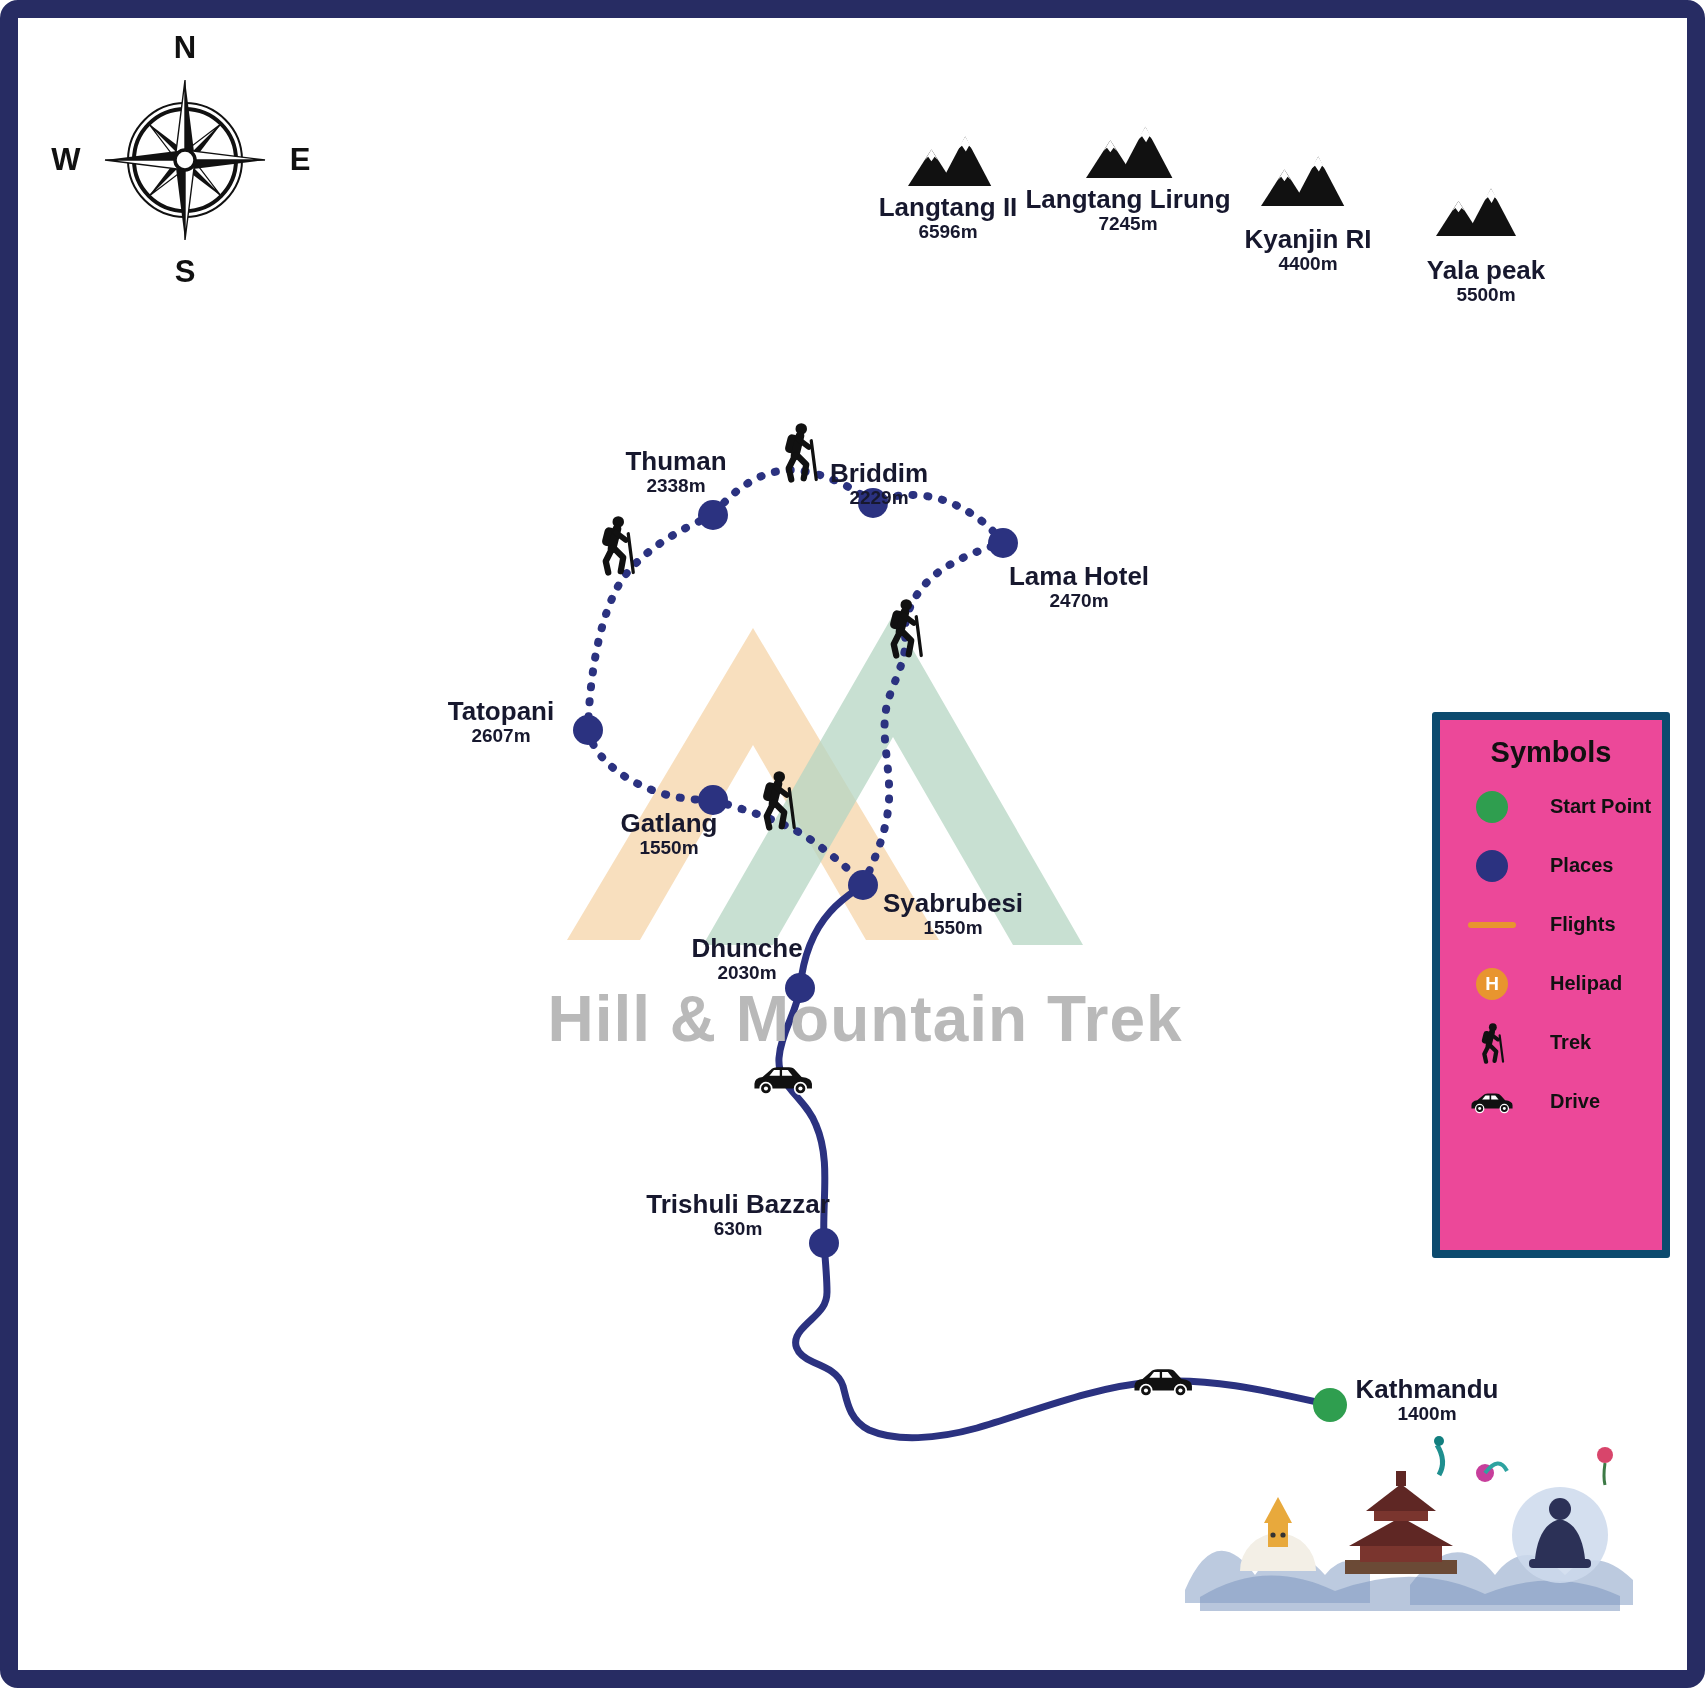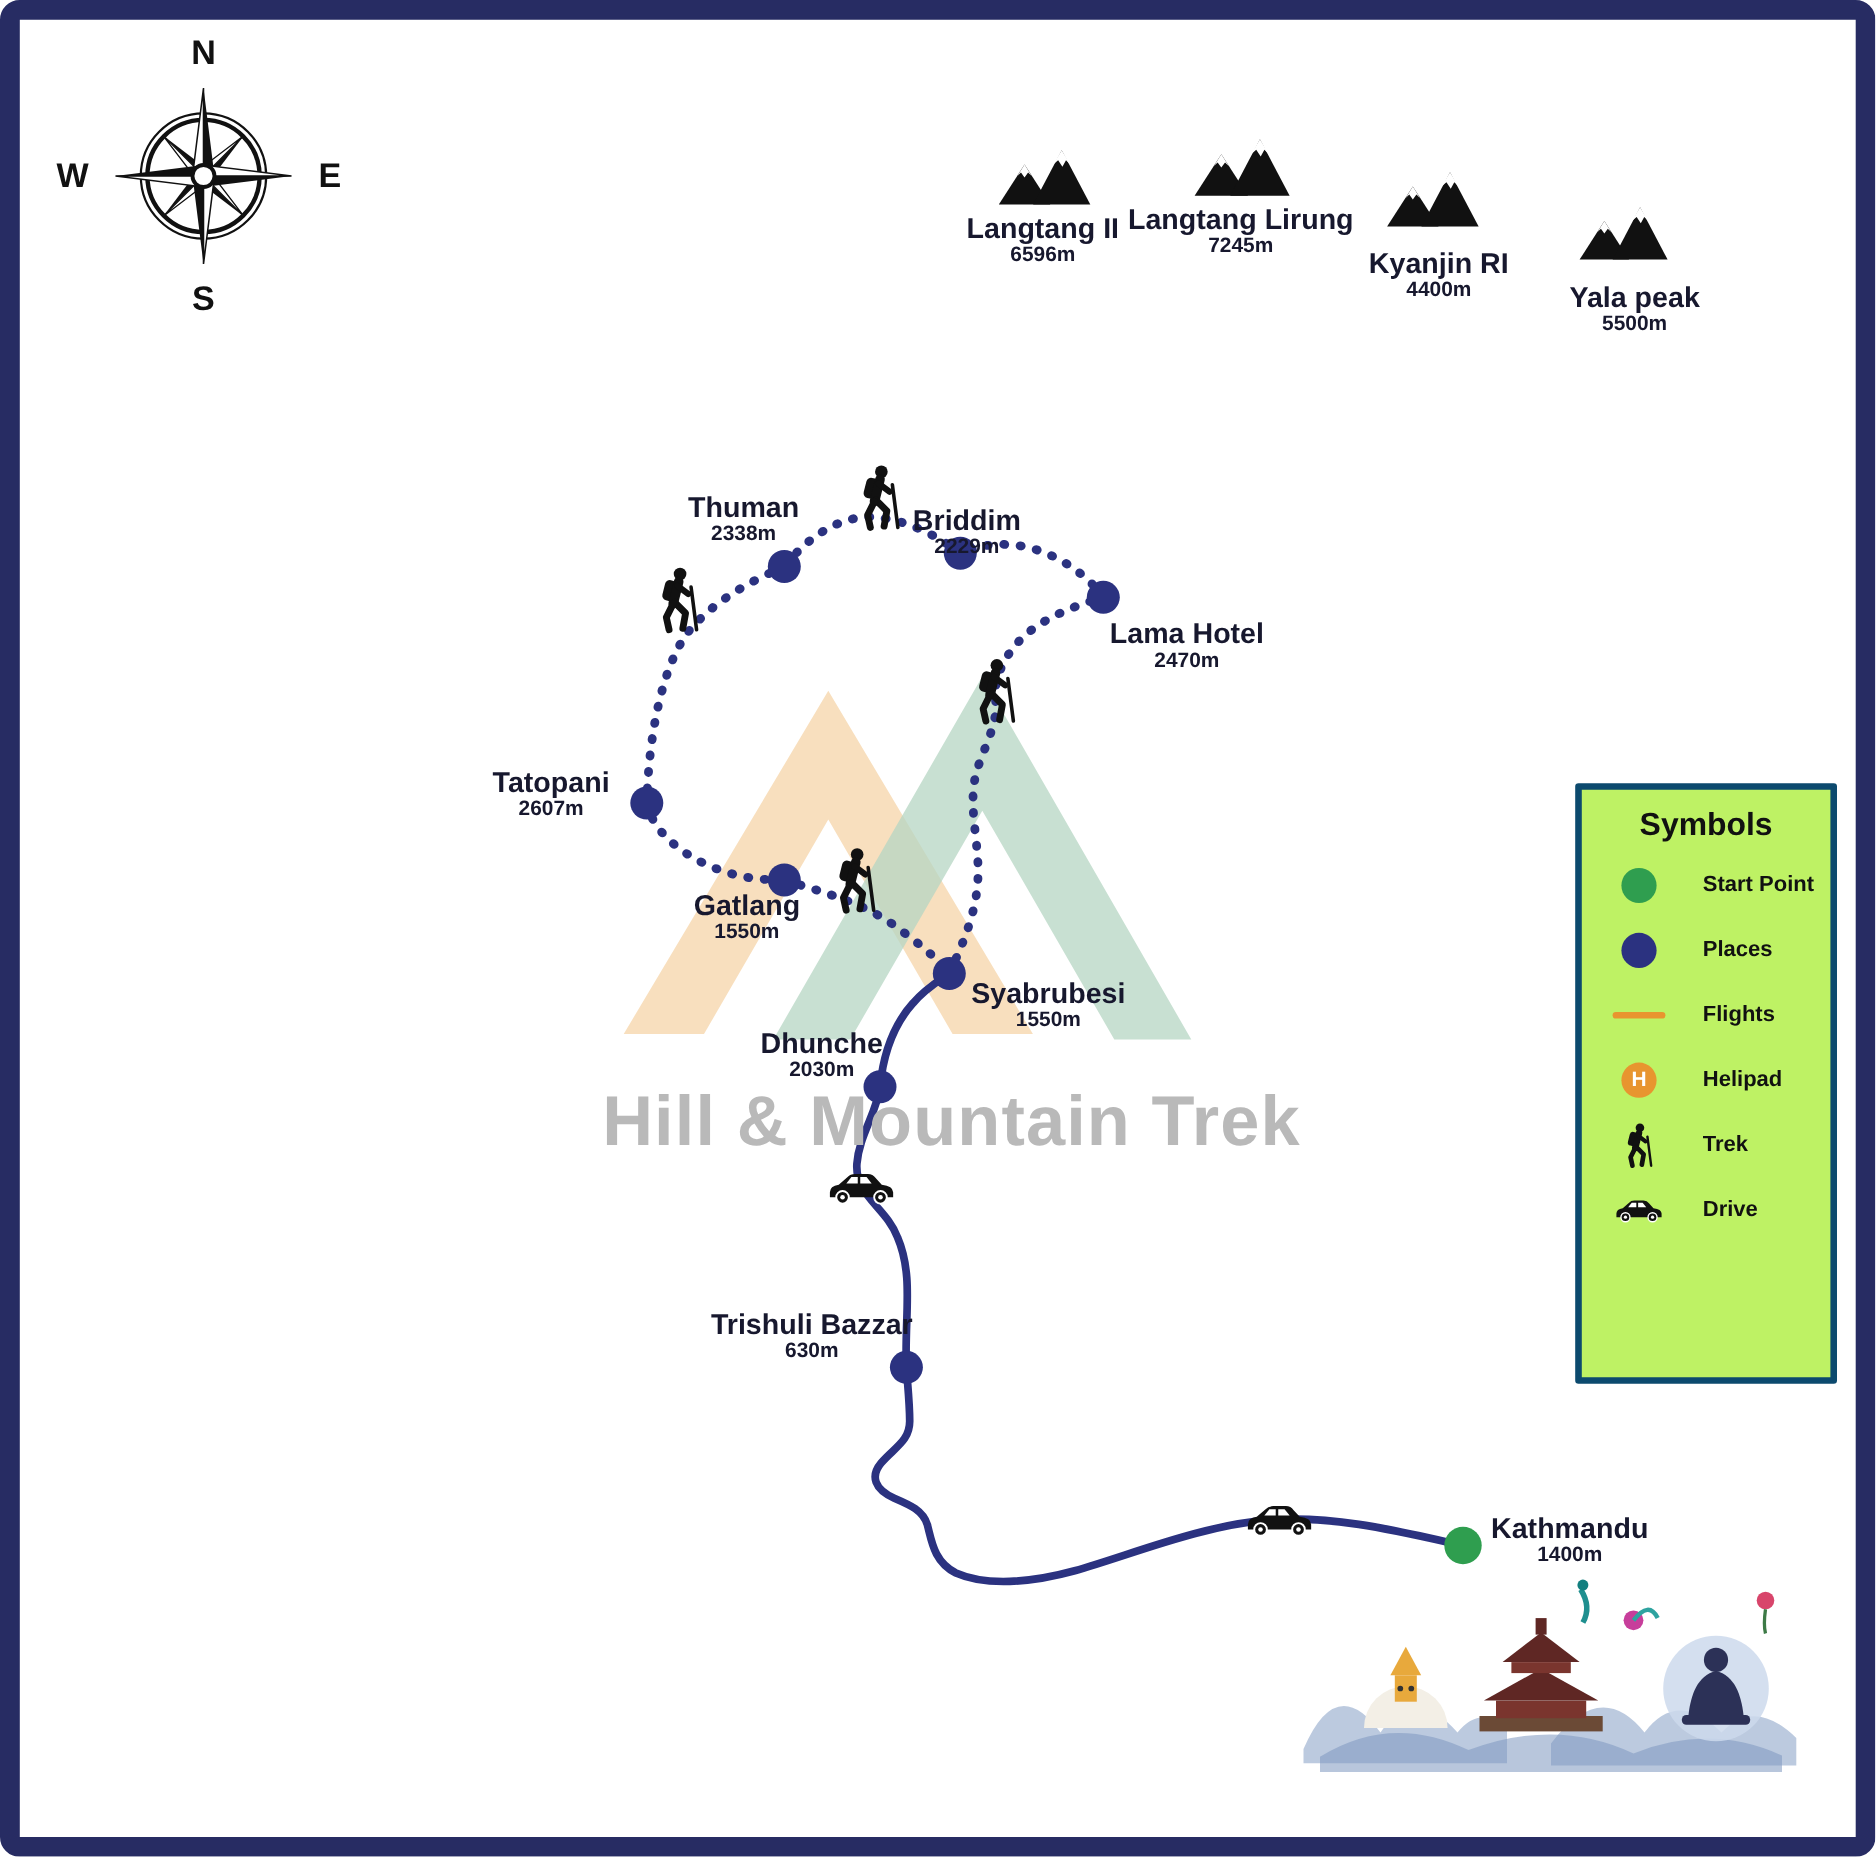--- a/index.html
+++ b/index.html
@@ -11,21 +11,21 @@
   .compass-letter { position:absolute; transform:translate(-50%,-50%); font-size:31px; font-weight:bold; color:#111; z-index:5; }
 
   .peak-label, .place-label { position:absolute; transform:translateX(-50%); text-align:center; color:#17182e; z-index:6; white-space:nowrap; }
   .peak-label .nm, .place-label .nm { font-size:26px; font-weight:bold; line-height:1.05; }
   .peak-label .alt, .place-label .alt { font-size:19px; font-weight:bold; }
 
   .watermark-text { position:absolute; left:865px; top:982px; transform:translateX(-50%);
     font-size:64px; font-weight:bold; color:#b9b9b9; letter-spacing:1px; white-space:nowrap; z-index:3; }
 
   .legend { position:absolute; left:1432px; top:712px; width:238px; height:546px;
-    border:6px solid #0c4a6e; border-radius:3px; background:#bef264; padding-top:16px; z-index:10; }
+    border:8px solid #0c4a6e; border-radius:3px; background:#ec4899; padding-top:16px; z-index:10; }
   .legend-title { text-align:center; font-size:29px; font-weight:bold; color:#111; margin-bottom:8px; }
   .legend-row { display:flex; align-items:center; height:59px; padding-left:22px; }
   .legend-icon { flex:0 0 60px; display:flex; justify-content:center; align-items:center; }
   .legend-label { font-size:20px; font-weight:bold; color:#111; margin-left:28px; }
   .dot { width:32px; height:32px; border-radius:50%; }
   .dot.green { background:#2f9e4f; }
   .dot.navy { background:#2b3280; }
   .fline { width:48px; height:6px; background:#e8952f; border-radius:3px; }
   .heli { width:32px; height:32px; border-radius:50%; background:#e8952f; color:#fff;
     font-weight:bold; font-size:19px; display:flex; align-items:center; justify-content:center; }
@@ -200,21 +200,21 @@
     <div class="alt">2229m</div>
   </div>
   <div class="place-label" style="left:1079px; top:563px;">
     <div class="nm">Lama Hotel</div>
     <div class="alt">2470m</div>
   </div>
   <div class="place-label" style="left:501px; top:698px;">
     <div class="nm">Tatopani</div>
     <div class="alt">2607m</div>
   </div>
-  <div class="place-label" style="left:669px; top:810px;margin-left:10px;">
+  <div class="place-label" style="left:669px; top:810px;">
     <div class="nm">Gatlang</div>
     <div class="alt">1550m</div>
   </div>
   <div class="place-label" style="left:953px; top:890px;">
     <div class="nm">Syabrubesi</div>
     <div class="alt">1550m</div>
   </div>
   <div class="place-label" style="left:719px; top:935px;margin-left:28px;">
     <div class="nm">Dhunche</div>
     <div class="alt">2030m</div>

